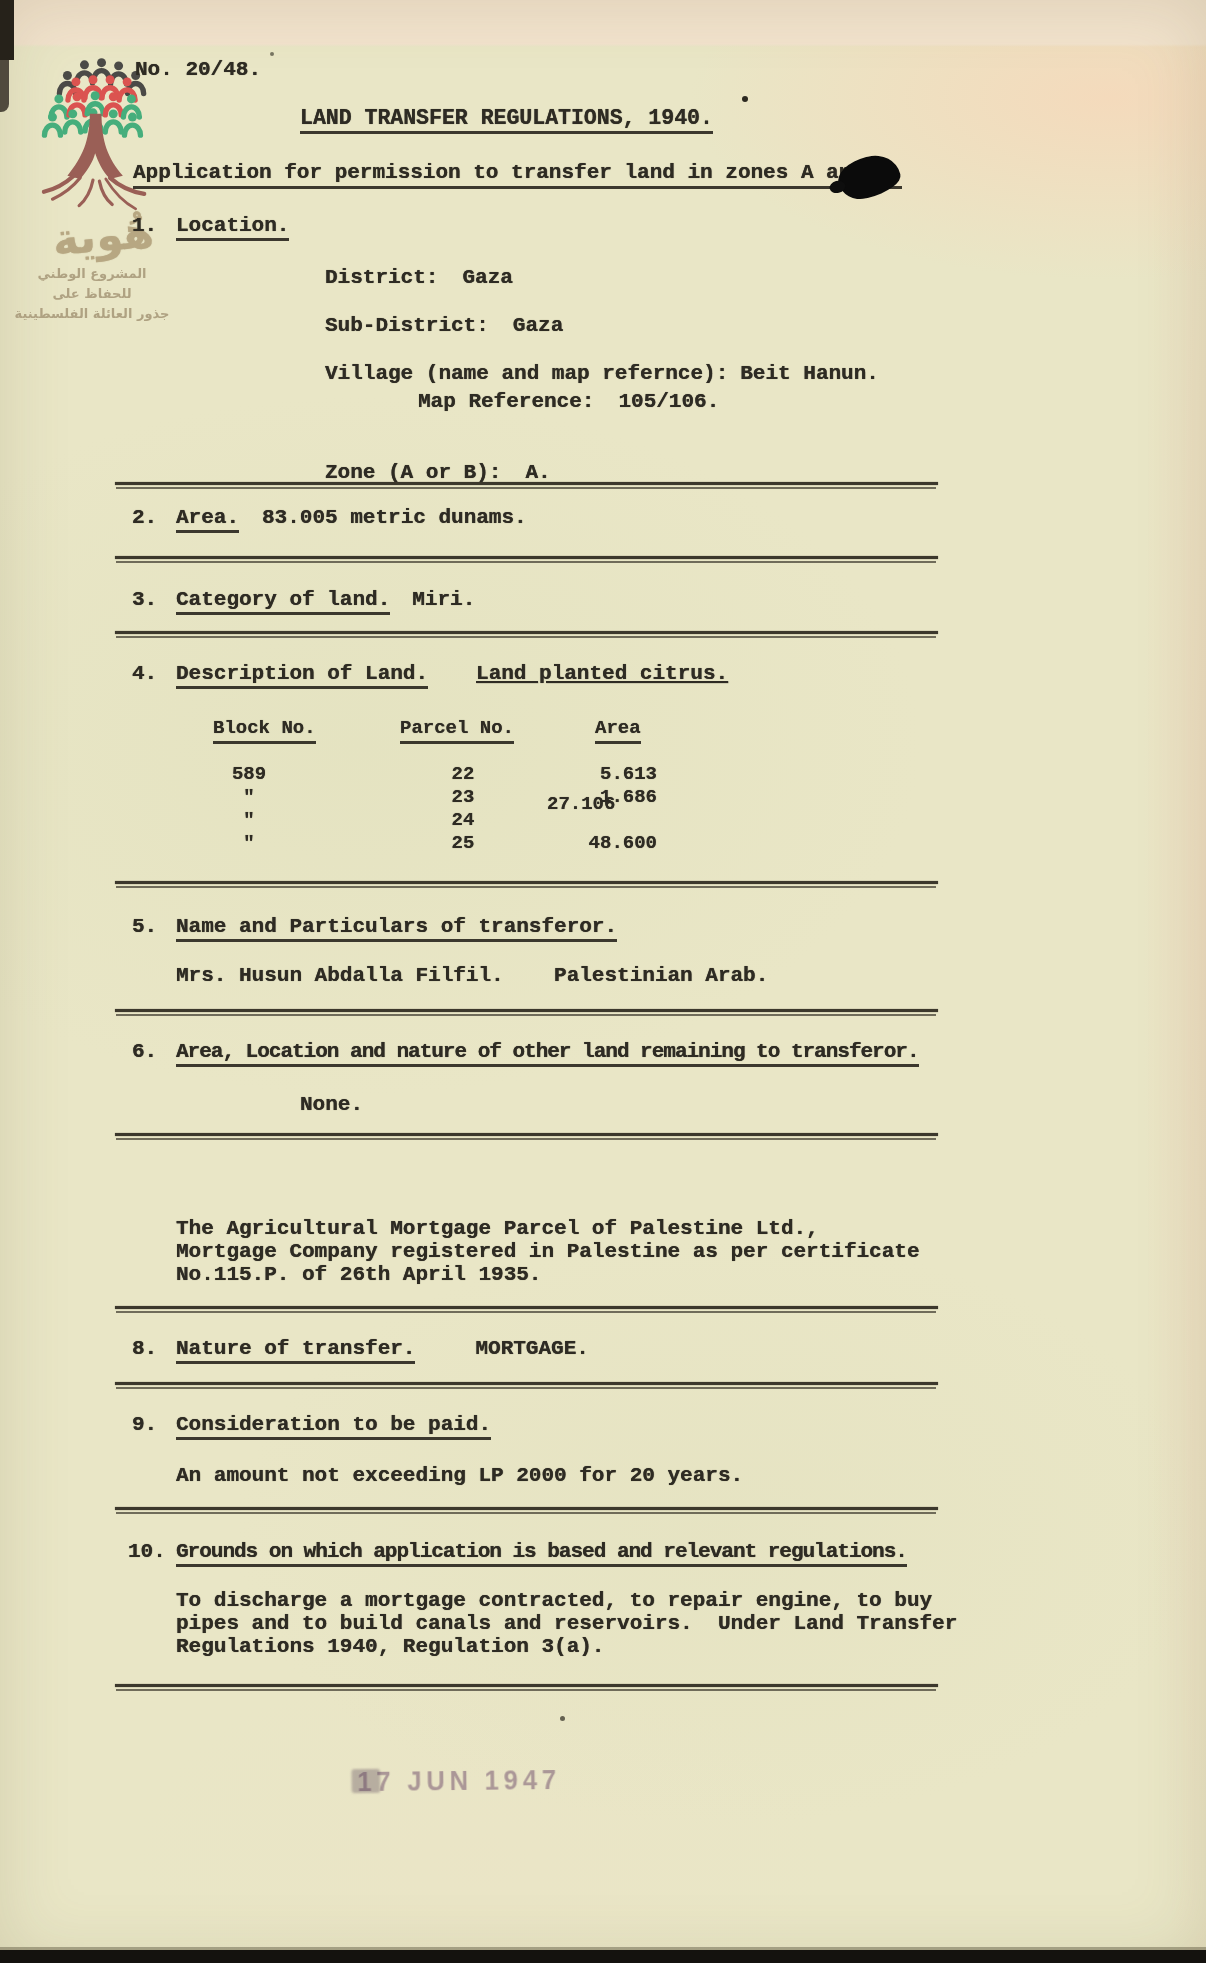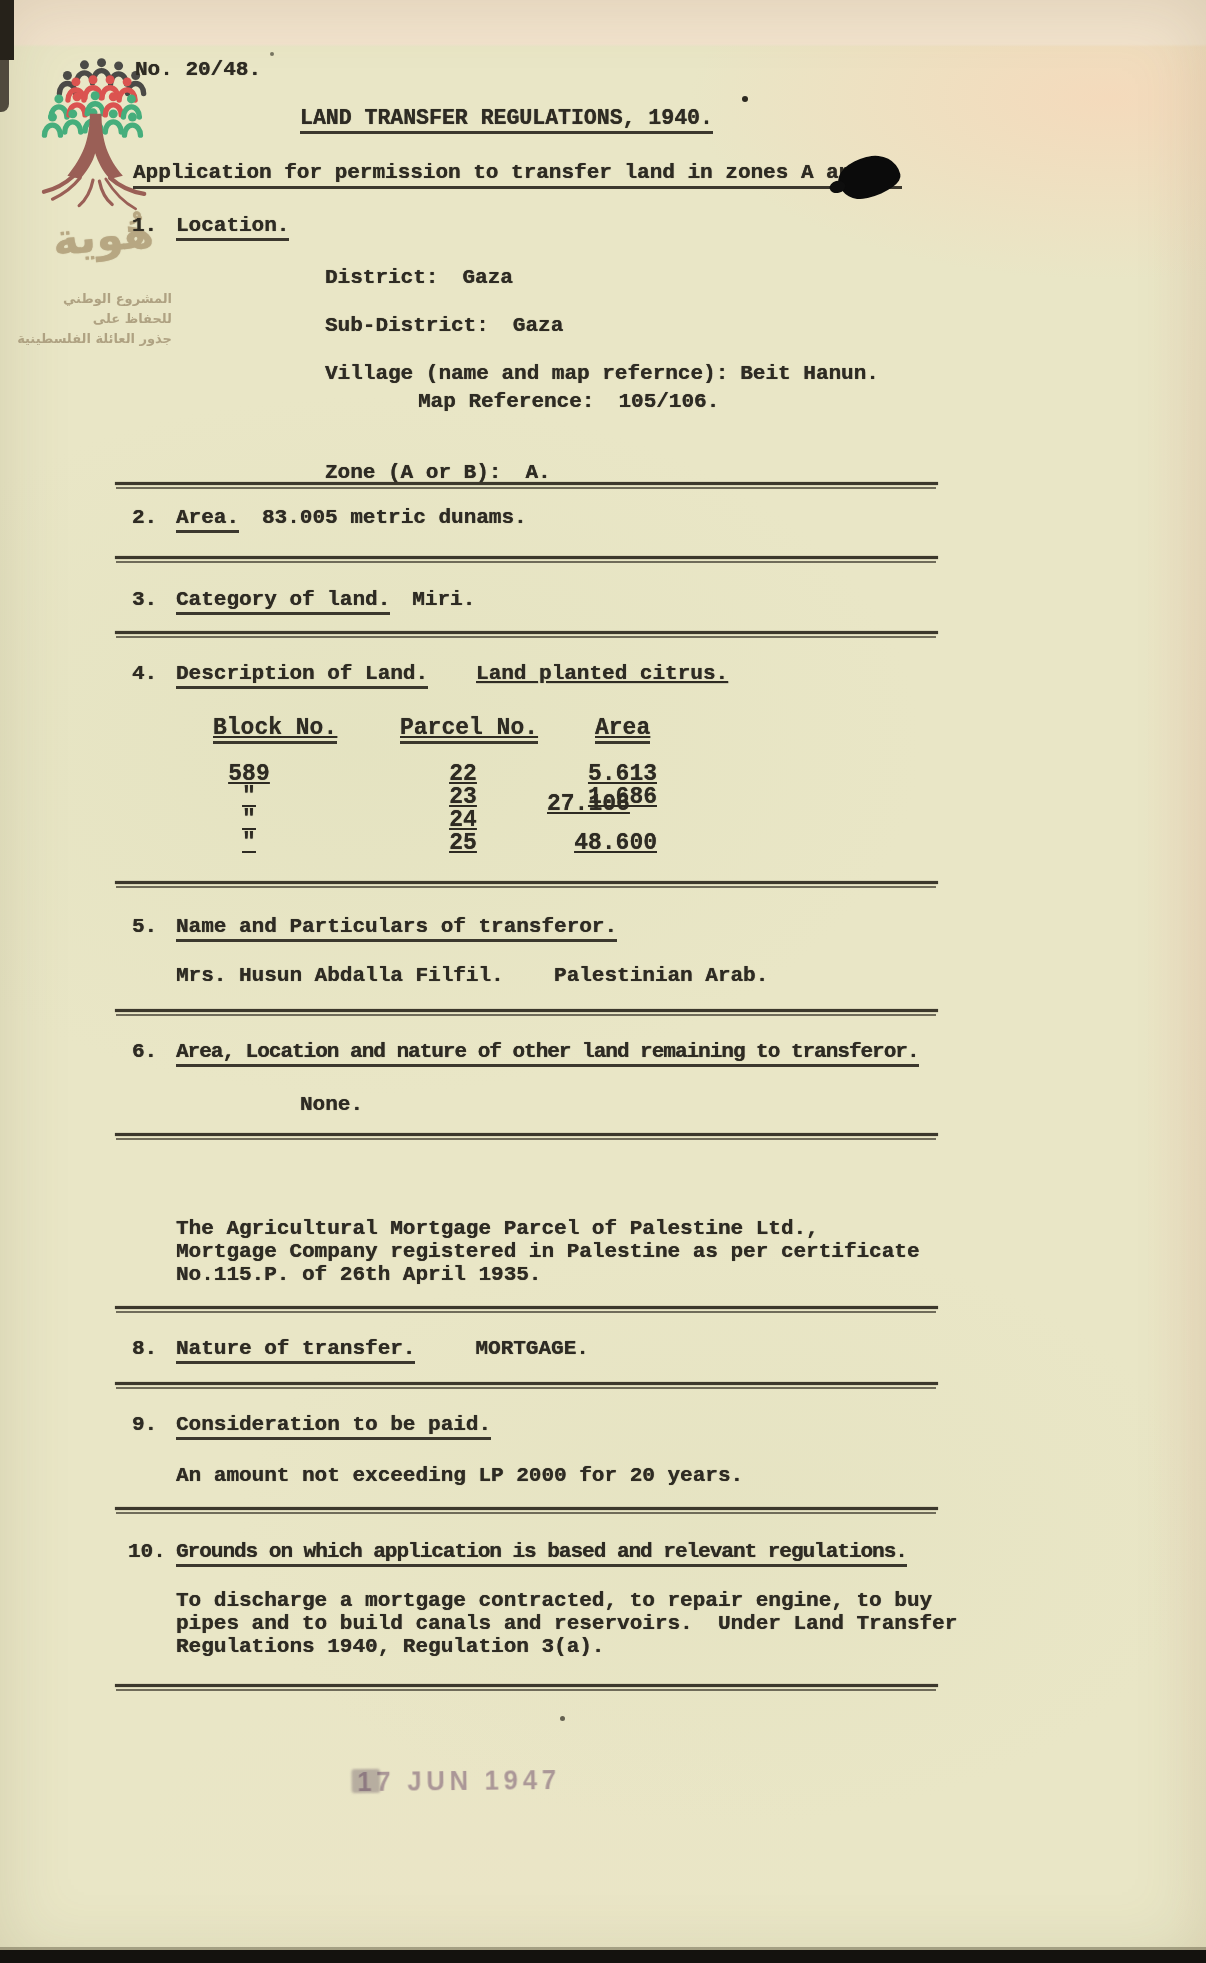--- a/index.html
+++ b/index.html
@@ -22,43 +22,43 @@
   .u{border-bottom:3px solid rgba(44,41,33,0.92);padding-bottom:1px;}
   .tight{letter-spacing:-1px;}
   .sec-num{display:inline-block;width:44px;}
   .val-gap{display:inline-block;}
   .sep{position:absolute;left:115px;width:823px;height:8px;}
   .sep::before{content:"";position:absolute;top:0;left:0;right:0;height:3px;background:#3c382c;box-shadow:0 0 1px #3c382c;}
   .sep::after{content:"";position:absolute;top:5px;left:1px;right:2px;height:2px;background:rgba(60,56,44,0.7);}
   .loc-label{display:inline-block;}
   .loc-value{display:inline-block;margin-left:24px;}
   .loc-value.small-gap{margin-left:12px;}
-  .tbl-cell{position:absolute;white-space:pre;font-size:23px;line-height:24px;
-            text-shadow:0 0 0.7px rgba(46,43,35,0.9);text-decoration:underline;}
+  .tbl-cell{position:absolute;white-space:pre;font-size:19px;line-height:24px;
+            text-shadow:0 0 0.7px rgba(46,43,35,0.9);}
   .blot{position:absolute;left:838px;top:157px;width:62px;height:40px;background:#0b0b0b;
         border-radius:55% 45% 62% 38% / 48% 62% 38% 55%;transform:rotate(-14deg);}
   .blot::after{content:"";position:absolute;left:-10px;top:16px;width:16px;height:12px;background:#0e0e0e;border-radius:50%;}
   .stamp{position:absolute;left:352px;top:1766px;
          font-family:"Liberation Sans","DejaVu Sans",sans-serif;font-weight:bold;
          font-size:27px;letter-spacing:5px;color:rgba(132,104,122,0.62);
          transform:rotate(-0.6deg) scaleX(0.95);filter:blur(0.35px);white-space:pre;}
   .stamp::before{content:"";position:absolute;left:-6px;top:2px;width:30px;height:24px;
                  background:rgba(90,70,90,0.35);border-radius:3px;filter:blur(1px);}
   .top-strip-mark{position:absolute;left:0;top:0;width:14px;height:60px;background:#26221a;}
   .edge-mark2{position:absolute;left:0;top:60px;width:9px;height:52px;background:rgba(44,38,30,0.8);border-radius:0 0 8px 0;}
   .bottom-bar{position:absolute;left:0;bottom:0;width:100%;height:13px;background:#14120e;}
   .bottom-bar::before{content:"";position:absolute;top:-3px;left:0;width:100%;height:3px;background:rgba(90,85,60,0.45);}
   .speck{position:absolute;background:#2c2920;border-radius:50%;}
   .logo{position:absolute;left:26px;top:52px;width:150px;height:250px;}
   .calligraphy{position:absolute;left:22px;top:158px;width:110px;text-align:center;
                font-family:"DejaVu Sans",sans-serif;font-weight:bold;font-size:44px;
                color:rgba(182,166,130,0.95);transform:rotate(-5deg);text-shadow:0 0 1px rgba(182,166,130,0.8);}
-  .logo-caption{position:absolute;left:-14px;top:212px;width:160px;text-align:right;direction:rtl;
+  .logo-caption{position:absolute;left:-14px;top:212px;width:160px;text-align:center;direction:rtl;
                 font-family:"DejaVu Sans",sans-serif;font-weight:bold;font-size:13px;line-height:1.55;
-                color:rgba(172,158,126,0.95);margin-top:25px;}
+                color:rgba(172,158,126,0.95);}
 </style>
 </head>
 <body>
 
 <div class="page">
 
   <div class="top-strip-mark"></div>
   <div class="edge-mark2"></div>
   <div class="bottom-bar"></div>
   <div class="speck" style="left:742px;top:96px;width:6px;height:6px;"></div>

